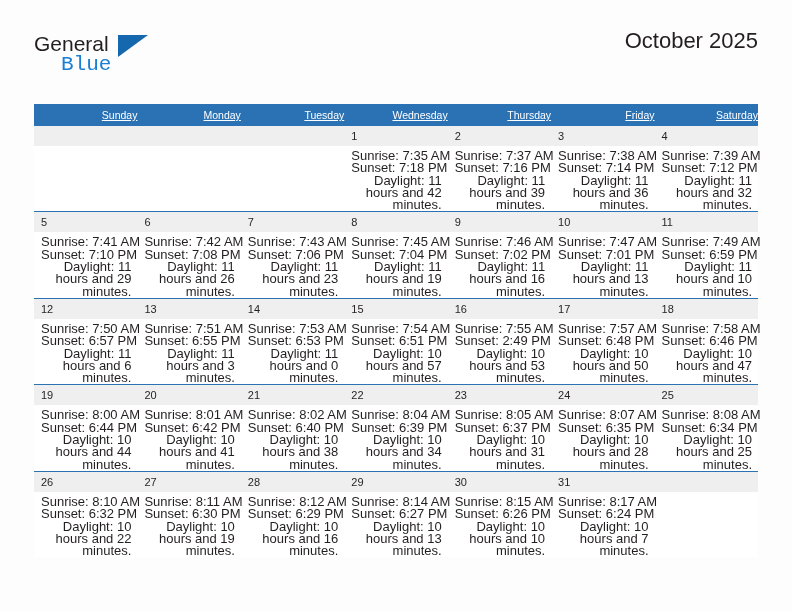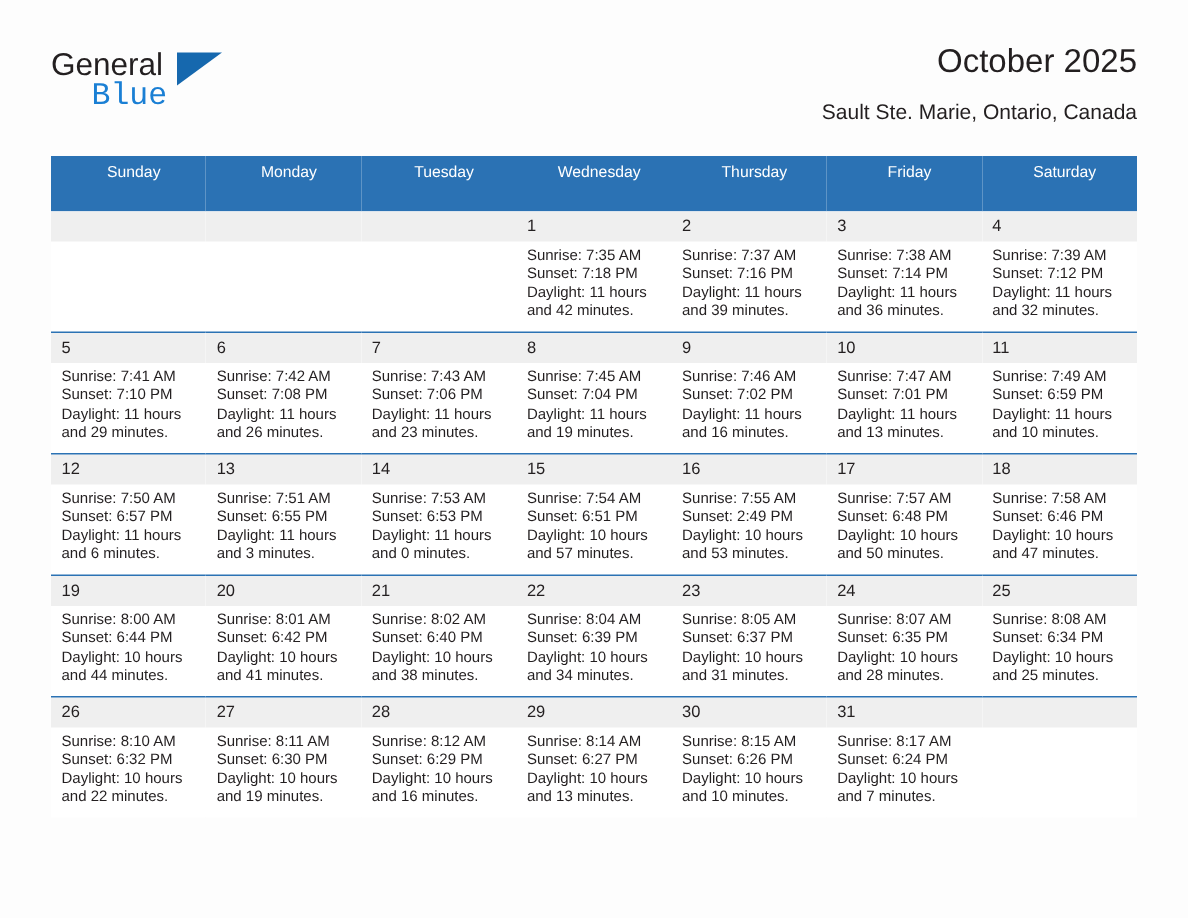--- a/index.html
+++ b/index.html
@@ -92,24 +92,25 @@
     top: 104px;
     width: 724px;
     border-collapse: collapse;
     table-layout: fixed;
   }
   .calendar th {
     background: #2b72b4;
     color: #ffffff;
     font-size: 10.5px;
     font-weight: normal;
-    text-align: center;
-    padding: 5px 0 20px 7px;
+    text-align: right;
+    padding: 5px 0 5px 7px;
     height: 11px;
     border: none;
+    text-decoration: underline;
   }
   .calendar td {
     vertical-align: top;
     padding: 0;
     border: none;
     border-top: 1px solid #2b72b4;
     height: 80px;
     background: #ffffff;
   }
   .calendar tr.week:first-child td {
@@ -121,23 +122,24 @@
     color: #231f20;
     line-height: 14px;
     padding: 3px 0 3px 7px;
     height: 14px;
   }
   .daynum.empty {
     color: transparent;
   }
   .detail {
     padding: 4px 6px 0 7px;
-    font-size: 10px;
+    font-size: 13px;
     line-height: 12.3px;
     color: #231f20;
+    text-align: right;
   }
   .detail div {
     white-space: nowrap;
   }
   .detail .wrap {
     white-space: normal;
   }
 </style>
 </head>
 <body>
@@ -147,21 +149,20 @@
   <div class="masthead">
 
     <div class="logo">
       <span class="logo-general">General</span>
       <span class="logo-triangle"></span>
       <span class="logo-blue">Blue</span>
     </div>
 
     <div class="title-block">
       <div class="cal-title">October 2025</div>
-      <div class="cal-subtitle">Sault Ste. Marie, Ontario, Canada</div>
     </div>
 
   </div>
 
   <table class="calendar">
     <thead>
       <tr id="weekday-row">
           <th>Sunday</th>
           <th>Monday</th>
           <th>Tuesday</th>

